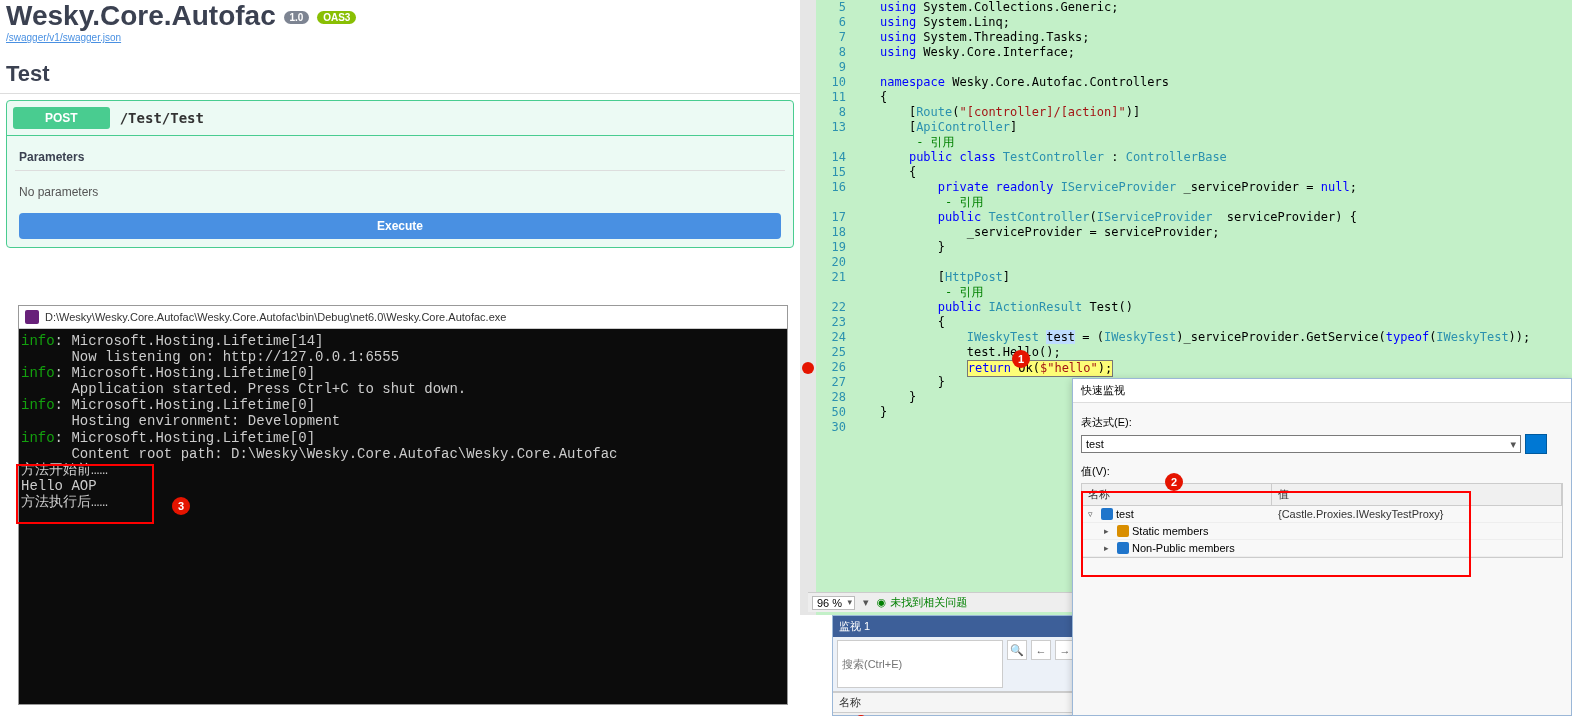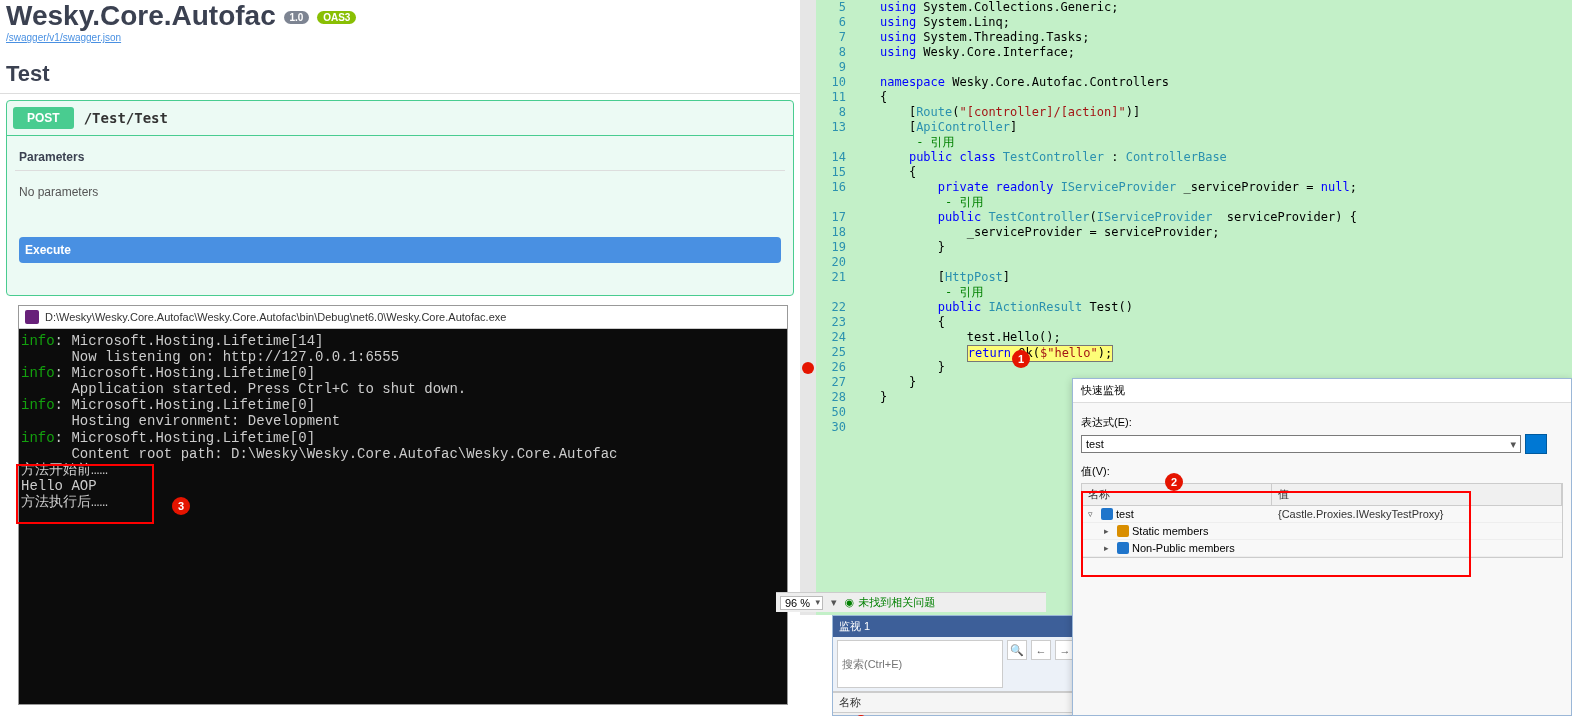--- a/index.html
+++ b/index.html
@@ -7,26 +7,26 @@
 
 
 .swagger-panel { position: absolute; left: 0; top: 0; width: 800px; height: 716px; background: #fff; }
 .swagger-title { font-size: 28px; font-weight: bold; color: #3b4151; padding: 0 6px; }
 .swagger-link { color: #4990e2; font-size: 10px; padding: 0 6px; display: block; }
 .swagger-badge { background: #89bf04; color: #fff; font-size: 10px; padding: 1px 6px; border-radius: 10px; display: inline-block; vertical-align: middle; }
 .swagger-badge2 { background: #7d8492; color: #fff; font-size: 10px; padding: 1px 6px; border-radius: 8px; display: inline-block; vertical-align: middle; }
 .swagger-section-title { font-size: 22px; font-weight: bold; color: #3b4151; padding: 18px 6px 6px; border-bottom: 1px solid #ddd; margin-bottom: 6px; }
 .swagger-op { border: 1px solid #49cc90; background: #ecfaf4; margin: 4px 6px; border-radius: 4px; }
 .swagger-op-head { display: flex; align-items: center; padding: 6px; }
-.swagger-op-method { background: #49cc90; color: #fff; font-weight: bold; padding: 4px 14px; border-radius: 3px; font-size: 12px; }
+.swagger-op-method { background: #49cc90; color: #fff; font-weight: bold; padding: 4px 32px; border-radius: 3px; font-size: 12px; }
 .swagger-op-path { font-family: Consolas, monospace; font-weight: bold; margin-left: 10px; color: #333; font-size: 14px; }
 .swagger-op-body { border-top: 1px solid #49cc90; padding: 8px; }
 .swagger-params-title { font-weight: bold; color: #3b4151; padding: 6px 4px; border-bottom: 1px solid #ddd; }
 .swagger-noparams { color: #555; padding: 14px 4px; font-size: 12px; }
-.swagger-exec { background: #4990e2; color: #fff; padding: 6px; border-radius: 4px; margin: 24px 4px; font-weight: bold; cursor: pointer; }
+.swagger-exec { background: #4990e2; color: #fff; text-align: center; padding: 6px; border-radius: 4px; margin: 0 4px; font-weight: bold; cursor: pointer; }
 
 
 .console-win { position: absolute; left: 18px; top: 305px; width: 770px; height: 400px; background: #0c0c0c; border: 1px solid #999; }
 .console-title { background: #fff; color: #333; border-bottom: 1px solid #ccc; padding: 4px 6px; display: flex; align-items: center; gap: 6px; font-size: 11px; }
 .console-title-icon { width: 14px; height: 14px; background: #68217a; border-radius: 2px; }
 .console-body { font-family: Consolas, "Courier New", monospace; font-size: 14px; padding: 4px 2px; line-height: 1.15; white-space: pre; color: #cccccc; }
 .c-info { color: #13a10e; }
 .c-white { color: #cccccc; }
 .console-redbox { border: 2px solid #ff0000; position: absolute; left: 16px; top: 464px; width: 138px; height: 60px; pointer-events: none; }
 
@@ -38,21 +38,21 @@
 .code-text .cl { height: 15px; white-space: pre; }
 .kw { color: #0000ff; }
 .type { color: #2b91af; }
 .str { color: #a31515; }
 .cmt { color: #008000; }
 .bp-col { position: absolute; left: 0; top: 0; width: 16px; background: #e6e6e6; height: 615px; }
 .bp-dot { width: 12px; height: 12px; border-radius: 50%; background: #e51400; position: absolute; left: 2px; }
 .curr-line { background: #fdfd77; display: inline-block; border: 1px solid #777; }
 
 
-.zoom-bar { position: absolute; left: 776px; top: 592px; width: 270px; height: 20px; background: #eee; border-top: 1px solid #ccc; display: flex; align-items: center; font-size: 11px; padding: 0 4px; gap: 8px; }
+.zoom-bar { position: absolute; left: 808px; top: 592px; width: 270px; height: 20px; background: #eee; border-top: 1px solid #ccc; display: flex; align-items: center; font-size: 11px; padding: 0 4px; gap: 8px; }
 .zoom-status { color: #008000; display: flex; align-items: center; gap: 4px; }
 .zoom-dd { border: 1px solid #bbb; padding: 0 12px 0 4px; background: #fff; position: relative; }
 .zoom-dd::after { content: "▾"; position: absolute; right: 2px; font-size: 9px; color: #555; }
 
 
 .watch-panel { position: absolute; left: 800px; top: 615px; width: 272px; height: 101px; background: #f0f0f0; border: 1px solid #9bb7d7; margin-left: 32px; }
 .watch-title { background: #3d5f99; color: #fff; padding: 3px 6px; font-size: 11px; }
 .watch-search { display: flex; padding: 3px 4px; gap: 4px; background: #ecf1f8; border-bottom: 1px solid #ccc; }
 .watch-search input { flex: 1; border: 1px solid #ccc; padding: 17px 4px; font-size: 11px; background: #fff; }
 .watch-search .sbtn { width: 20px; height: 20px; border: 1px solid #ccc; background: #fff; display: flex; align-items: center; justify-content: center; font-size: 11px; color: #555; }
@@ -171,20 +171,21 @@
       <div class="cl">        <span class="kw">private readonly</span> <span class="type">IServiceProvider</span> _serviceProvider = <span class="kw">null</span>;</div>
       <div class="cl">         <span class="cmt">- 引用</span></div>
       <div class="cl">        <span class="kw">public</span> <span class="type">TestController</span>(<span class="type">IServiceProvider</span>  serviceProvider) {</div>
       <div class="cl">            _serviceProvider = serviceProvider;</div>
       <div class="cl">        }</div>
       <div class="cl"></div>
       <div class="cl">        [<span class="type">HttpPost</span>]</div>
       <div class="cl">         <span class="cmt">- 引用</span></div>
       <div class="cl">        <span class="kw">public</span> <span class="type">IActionResult</span> Test()</div>
       <div class="cl">        {</div>
+      <div class="cl">            <span class="type">IWeskyTest</span> <span style="background:#bedcff">test</span> = (<span class="type">IWeskyTest</span>)_serviceProvider.GetService(<span class="kw">typeof</span>(<span class="type">IWeskyTest</span>));</div>
       <div class="cl">            test.Hello();</div>
       <div class="cl">            <span class="curr-line"><span class="kw">return</span> Ok(<span class="str">$"hello"</span>);</span></div>
       <div class="cl">        }</div>
       <div class="cl">    }</div>
       <div class="cl">}</div>
       <div class="cl"></div>
     </div>
 </div>
 <div class="red-badge" style="left:1012px;top:350px">1</div>
 

